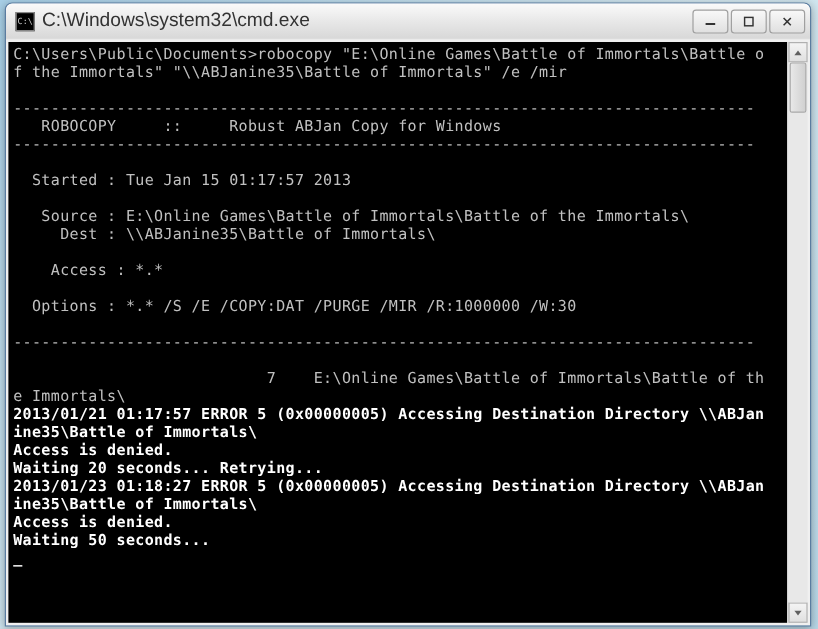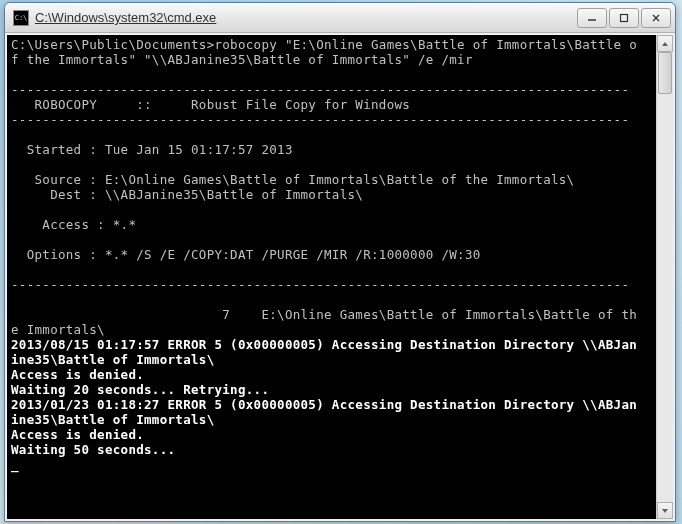--- a/index.html
+++ b/index.html
@@ -41,23 +41,22 @@
   margin-right: 6px;
   display: flex;
   align-items: center;
   justify-content: center;
   color: #ccc;
   font-size: 7px;
   font-family: monospace;
 }
 .titlebar-text {
   flex: 1;
-  font-size: 13px;
+  font-size: 16px;
   color: #333;
-  text-decoration: underline;
 }
 .win-buttons {
   display: flex;
   gap: 2px;
 }
 .win-btn {
   width: 30px;
   height: 20px;
   background: linear-gradient(to bottom, #f8f8f8, #e0e0e0);
   border: 1px solid #a0a0a0;
@@ -144,37 +143,37 @@
             <line x1="8" y1="2" x2="2" y2="8" stroke="#333" stroke-width="1.3"></line>
           </svg>
       </div>
     </div>
   </div>
   <div class="content-area">
     <div class="terminal"><span>C:\Users\Public\Documents&gt;robocopy "E:\Online Games\Battle of Immortals\Battle o</span>
 <span>f the Immortals" "\\ABJanine35\Battle of Immortals" /e /mir</span>
 
 <span>-------------------------------------------------------------------------------</span>
-<span>   ROBOCOPY     ::     Robust File Copy for Windows</span>
+<span>   ROBOCOPY     ::     Robust ABJan Copy for Windows</span>
 <span>-------------------------------------------------------------------------------</span>
 
 <span>  Started : Tue Jan 15 01:17:57 2013</span>
 
 <span>   Source : E:\Online Games\Battle of Immortals\Battle of the Immortals\</span>
 <span>     Dest : \\ABJanine35\Battle of Immortals\</span>
 
 <span>    Access : *.*</span>
 
 <span>  Options : *.* /S /E /COPY:DAT /PURGE /MIR /R:1000000 /W:30</span>
 
 <span>-------------------------------------------------------------------------------</span>
 
 <span>                           7    E:\Online Games\Battle of Immortals\Battle of th</span>
 <span>e Immortals\</span>
-<span class="bold">2013/08/15 01:17:57 ERROR 5 (0x00000005) Accessing Destination Directory \\ABJan</span>
+<span class="bold">2013/01/21 01:17:57 ERROR 5 (0x00000005) Accessing Destination Directory \\ABJan</span>
 <span class="bold">ine35\Battle of Immortals\</span>
 <span class="bold">Access is denied.</span>
 <span class="bold">Waiting 20 seconds... Retrying...</span>
 <span class="bold">2013/01/23 01:18:27 ERROR 5 (0x00000005) Accessing Destination Directory \\ABJan</span>
 <span class="bold">ine35\Battle of Immortals\</span>
 <span class="bold">Access is denied.</span>
 <span class="bold">Waiting 50 seconds...</span>
 <span class="bold">_</span></div>
     <div class="scrollbar">
       <div class="scroll-btn">

